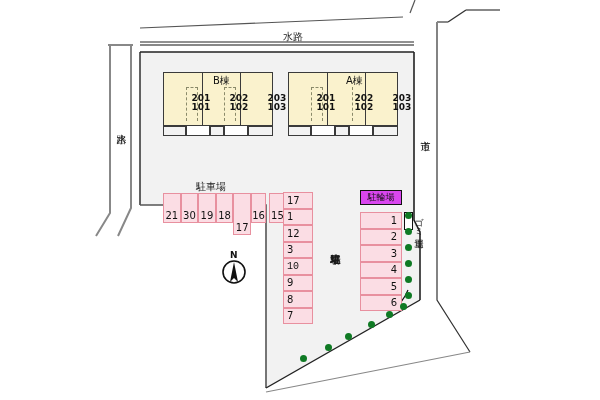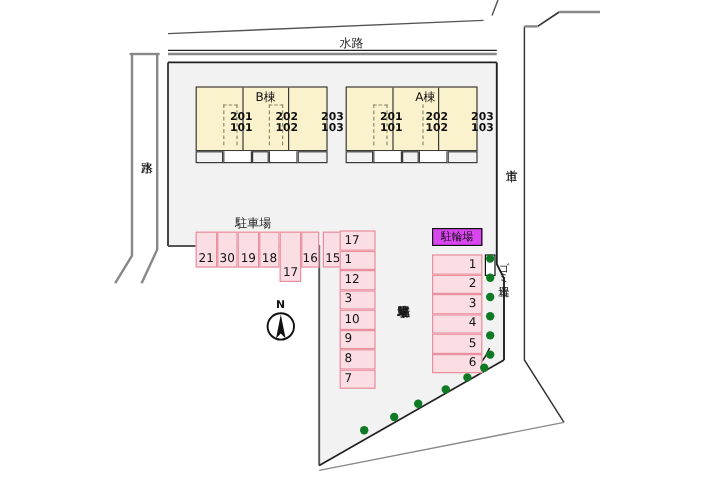--- a/index.html
+++ b/index.html
@@ -153,21 +153,21 @@
       <div class="pcell h" style="left: 233.4px; top: 193px; width: 17.6px; height: 42px;">17</div>
       <div class="pcell h" style="left: 251px; top: 193px; width: 15px; height: 30px;">16</div>
       <div class="pcell h" style="left: 268.6px; top: 193px; width: 17.6px; height: 30px;">15</div>
     </div>
 
   <div id="midcol">
       <div class="pcell v" style="left: 283px; top: 192px; width: 30px; height: 16.5px;">17</div>
       <div class="pcell v" style="left: 283px; top: 208.5px; width: 30px; height: 16.5px;">1</div>
       <div class="pcell v" style="left: 283px; top: 225px; width: 30px; height: 16.5px;">12</div>
       <div class="pcell v" style="left: 283px; top: 241.5px; width: 30px; height: 16.5px;">3</div>
-      <div class="pcell v" style="left: 283px; top: 258px; width: 30px; height: 16.5px;">10</div>
+      <div class="pcell v" style="left: 283px; top: 258px; width: 30px; height: 16.5px; font-family: Liberation Mono, monospace;">10</div>
       <div class="pcell v" style="left: 283px; top: 274.5px; width: 30px; height: 16.5px;">9</div>
       <div class="pcell v" style="left: 283px; top: 291px; width: 30px; height: 16.5px;">8</div>
       <div class="pcell v" style="left: 283px; top: 307.5px; width: 30px; height: 16.5px;">7</div>
     </div>
   <div class="lbl-v" style="left:330px;top:246px;font-size:10px;font-weight:bold;">駐車場</div>
 
   <div class="boxlabel" style="left:360px;top:190px;width:42px;height:15px;">駐輪場</div>
   <div class="gomi" style="left:404px;top:212px;width:9px;height:18px;"></div>
   <div class="lbl-v" style="left:414px;top:211px;font-size:9px;">ゴミ置場</div>
 

